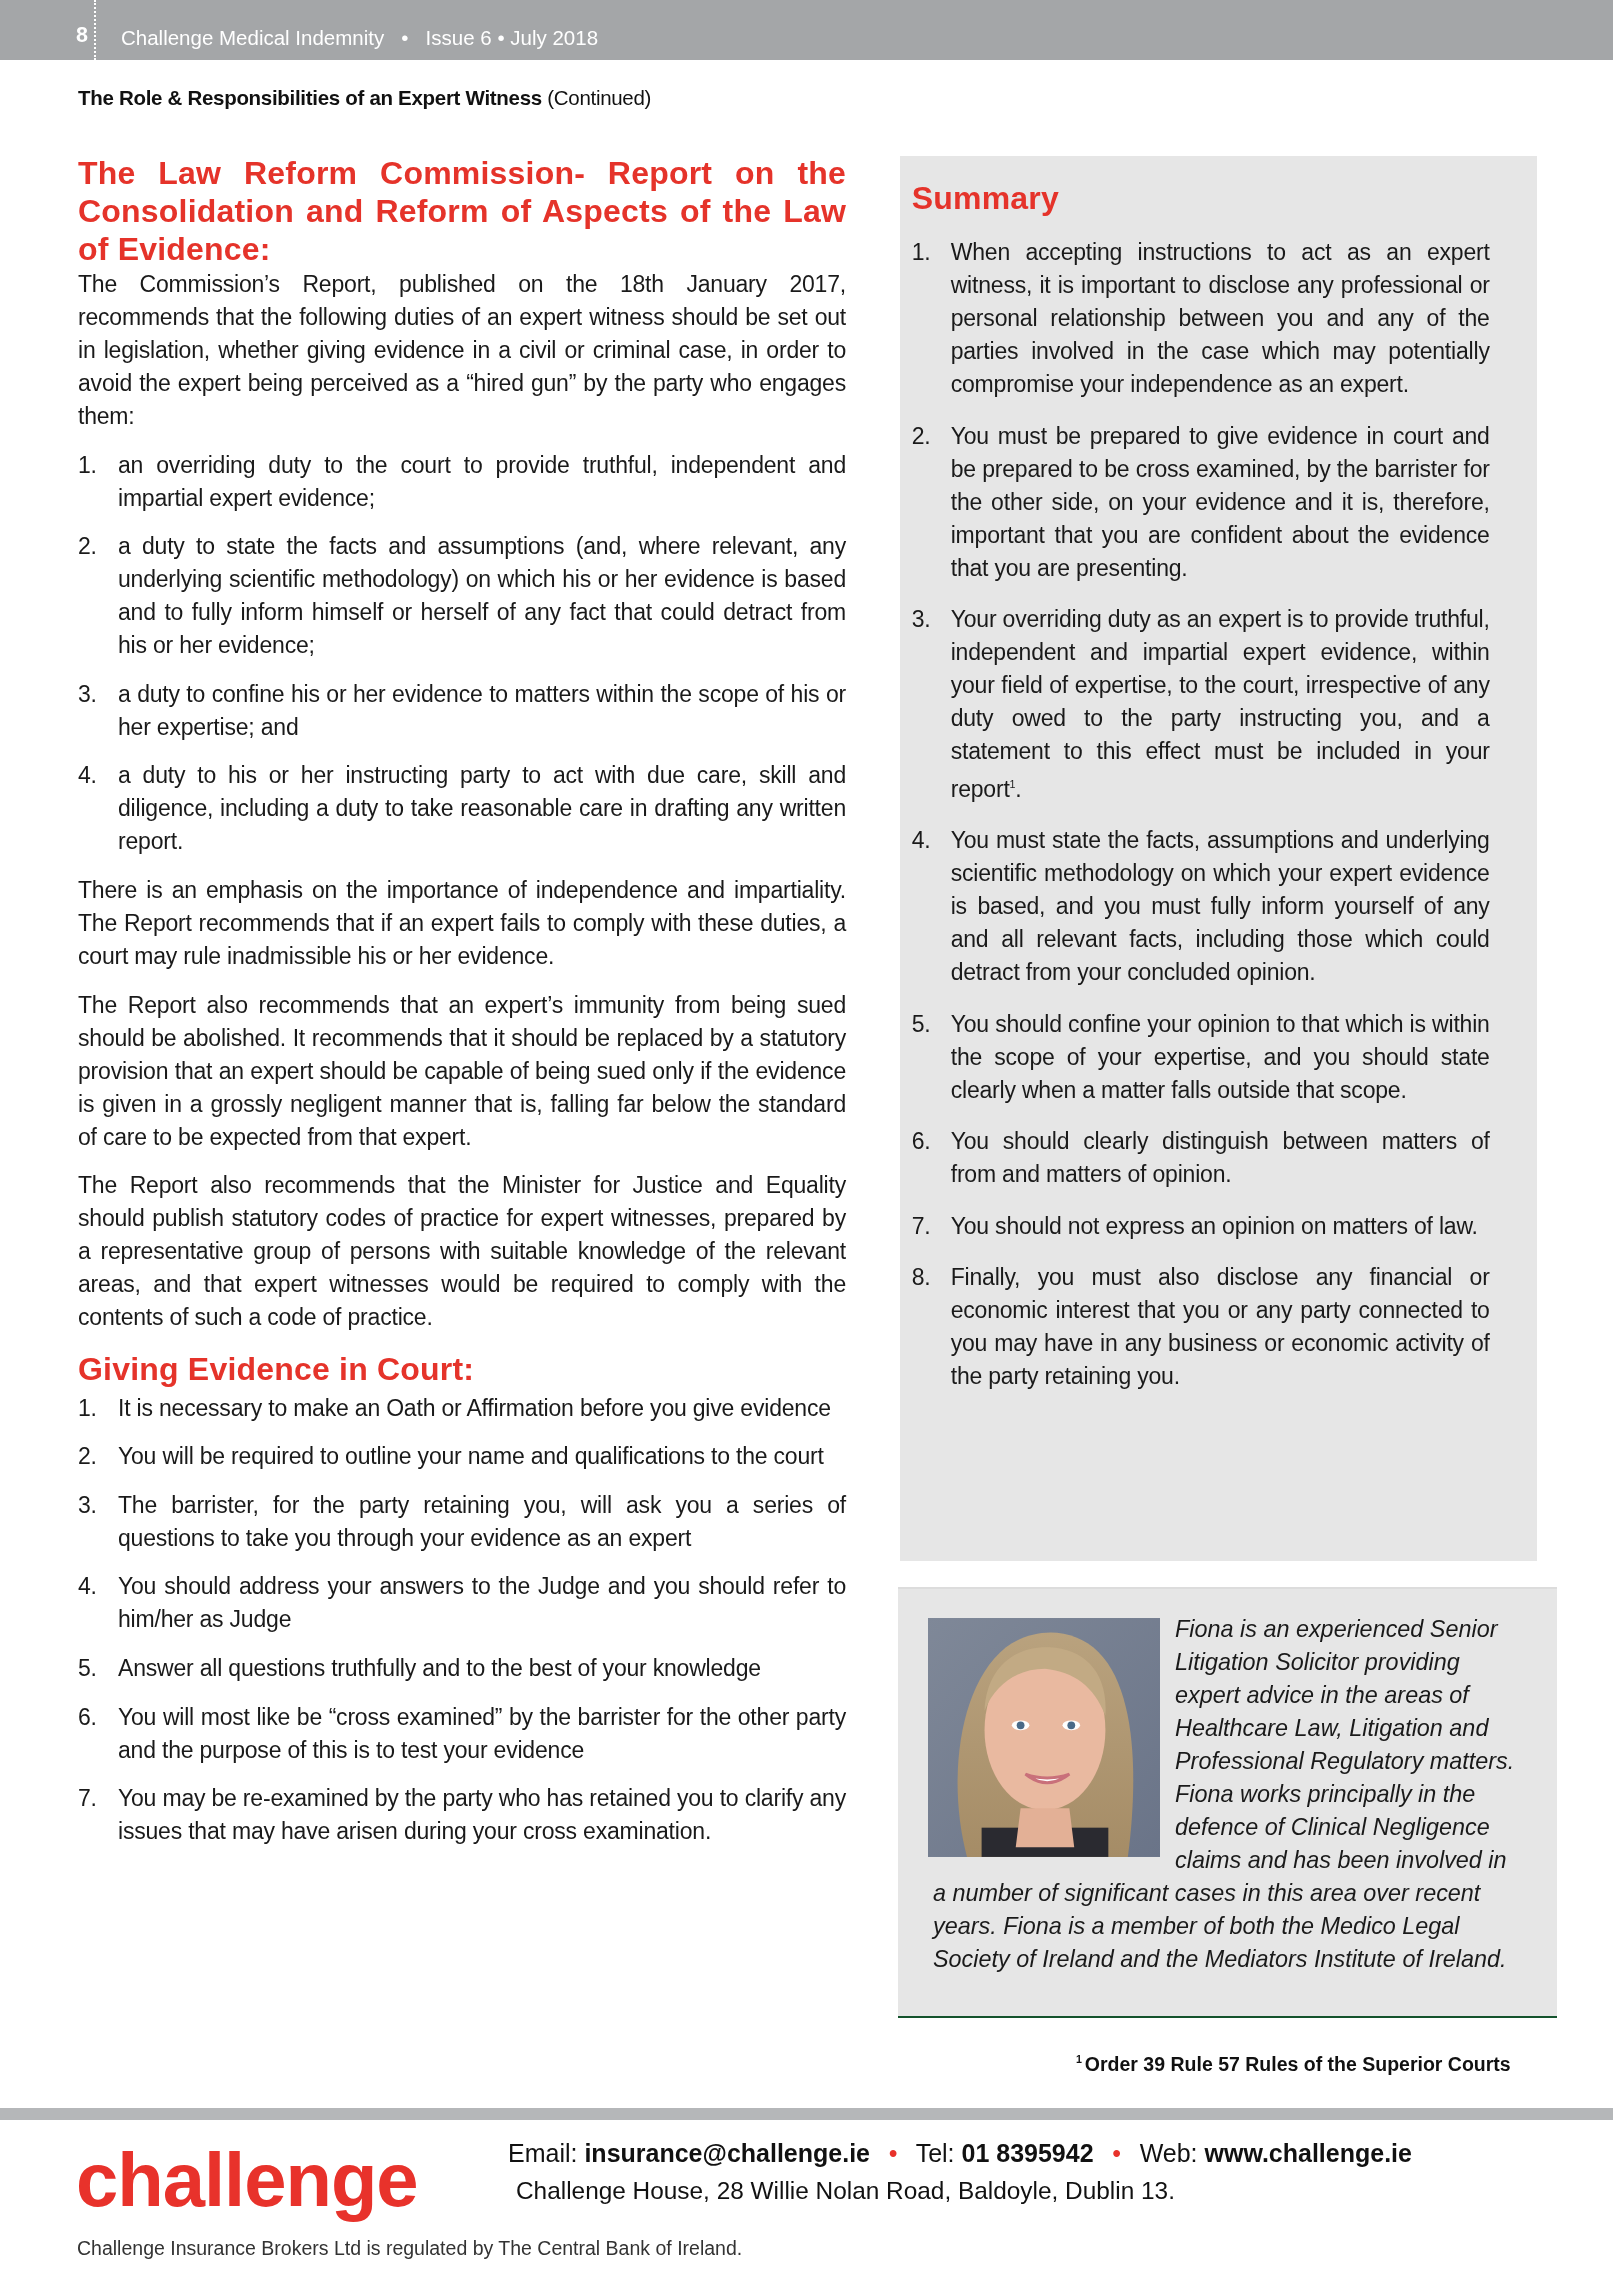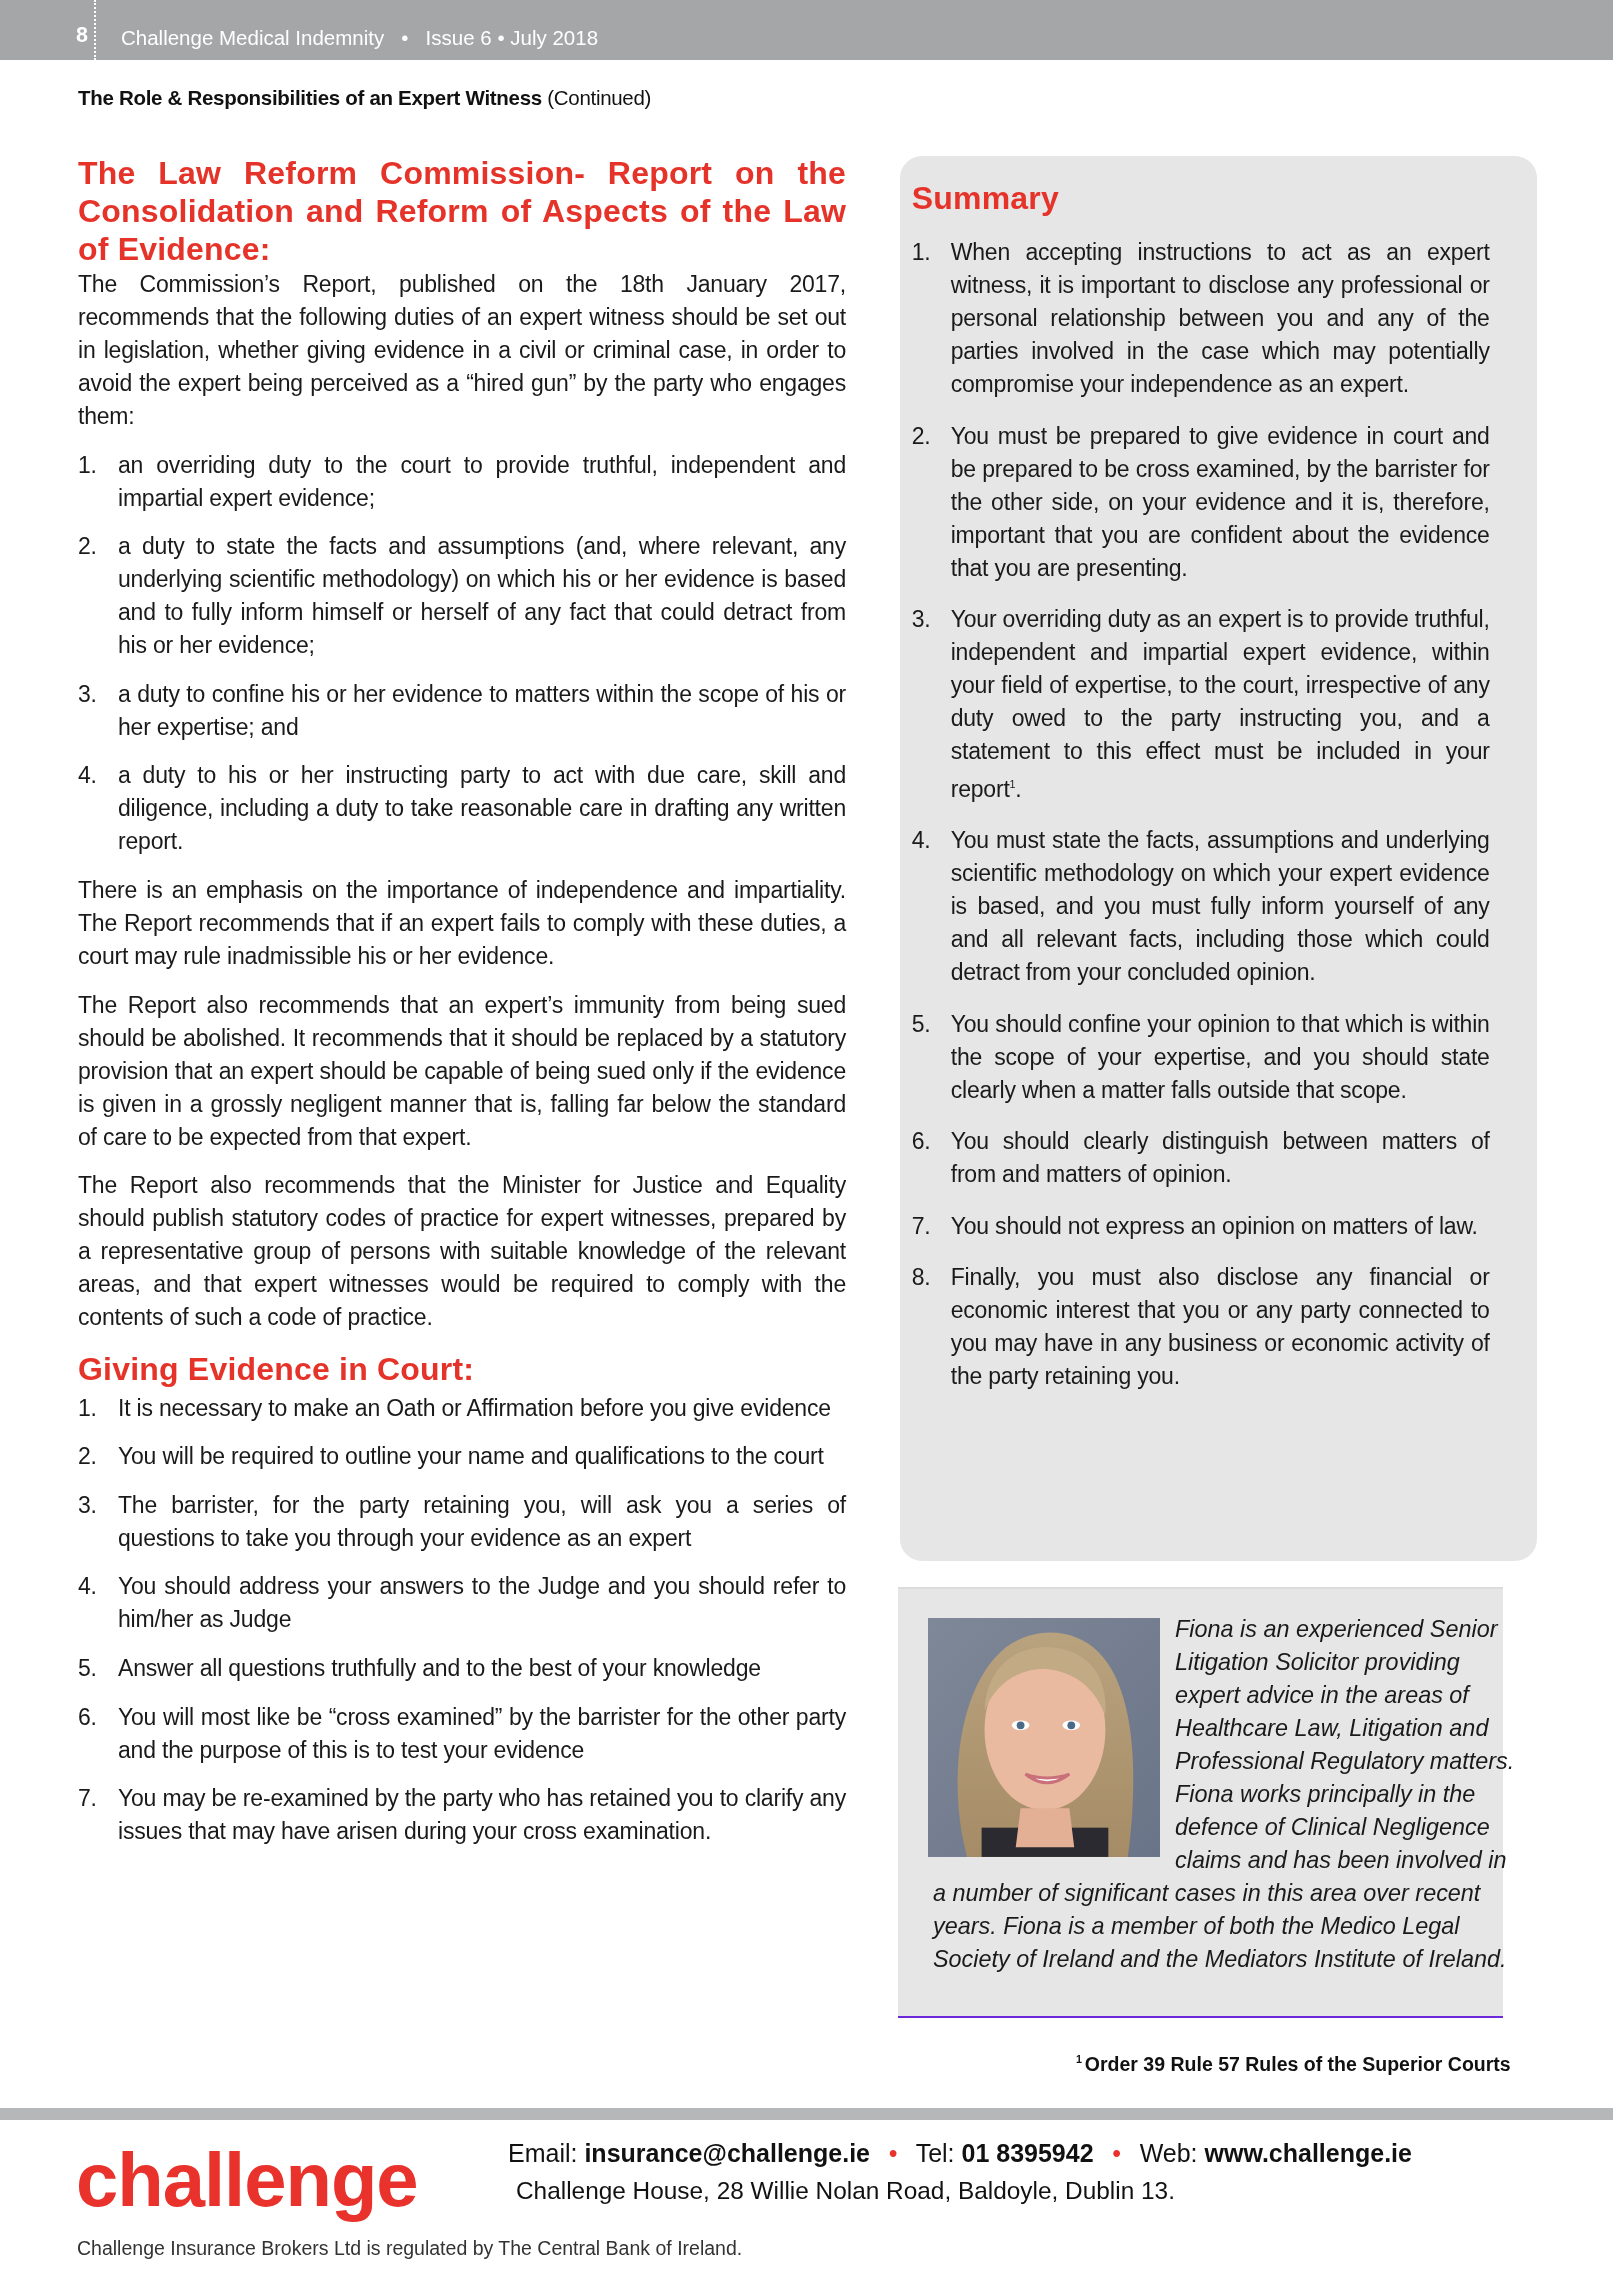--- a/index.html
+++ b/index.html
@@ -14,28 +14,28 @@
   .subhead { position: absolute; left: 78px; top: 86px; font-size: 20.5px; font-weight: bold; color: #111; letter-spacing: -0.3px; }
   .subhead span.n { font-weight: normal; }
 
   .left { position: absolute; left: 78px; top: 154px; width: 768px; }
   .h-red { color: #e5332a; font-weight: bold; font-size: 32px; line-height: 38px; text-align: justify; margin: 0; letter-spacing: 0.2px; }
   .p { font-size: 23px; line-height: 33px; text-align: justify; margin: 0 0 15.6px 0; letter-spacing: -0.2px; }
   ol.lst { list-style: none; padding: 0; margin: 0 0 9.8px 0; }
   ol.lst li { position: relative; padding-left: 40px; font-size: 23px; line-height: 33px; text-align: justify; margin: 0 0 15.6px 0; letter-spacing: -0.2px; }
   ol.lst li .num { position: absolute; left: 0; top: 0; }
 
-  .summary { position: absolute; left: 900px; top: 156px; width: 637px; height: 1405px; background: #e6e6e6; border-radius: 22px; }
+  .summary { position: absolute; left: 900px; top: 156px; width: 637px; height: 1405px; background: #e6e6e6; }
   .summary .h-red { position: absolute; left: 11.7px; top: 23.4px; font-size: 32px; }
   .summary ol.lst { position: absolute; left: 11.7px; top: 80px; width: 578px; }
   .summary ol.lst li { font-size: 23px; line-height: 33px; margin-bottom: 18.5px; padding-left: 39px; }
   sup.fn { font-size: 10.7px; vertical-align: 8.8px; }
 
-  .bio { position: absolute; left: 898px; top: 1587px; width: 605px; height: 427px; background: #e6e6e6;
-         border-top: 2px solid #dcdcdc; border-bottom: 2px solid #6d28d9; }
+  .bio { position: absolute; left: 898px; top: 1587px; width: 659px; height: 427px; background: #e6e6e6;
+         border-top: 2px solid #dcdcdc; border-bottom: 2px solid #14532d; }
   .bio .photo { position: absolute; left: 30px; top: 29px; width: 232px; height: 239px; overflow: hidden; background: #8790a0; }
   .bio .bio-text { position: absolute; left: 35px; top: 24.4px; width: 587px; font-style: italic; font-size: 23.4px; line-height: 33px; color: #1a1a1a; }
   .bio .bio-text .float-spacer { float: left; width: 242px; height: 260px; }
 
   .footnote { position: absolute; left: 1076px; top: 2053px; font-size: 19.5px; color: #111; white-space: nowrap; font-weight: bold; }
   .footnote sup { font-size: 10.7px; vertical-align: 7.8px; margin-right: 2.9px; }
 
   .footbar { position: absolute; left: 0; top: 2108px; width: 1613px; height: 11.7px; background: #b5b7b9; }
   .logo { position: absolute; left: 76px; top: 2136px; font-size: 76px; font-weight: bold; color: #e8322b; letter-spacing: -1px; line-height: 88px; text-align: center; }
   .contact { position: absolute; left: 508px; top: 2139px; font-size: 25px; color: #111; white-space: nowrap; }

